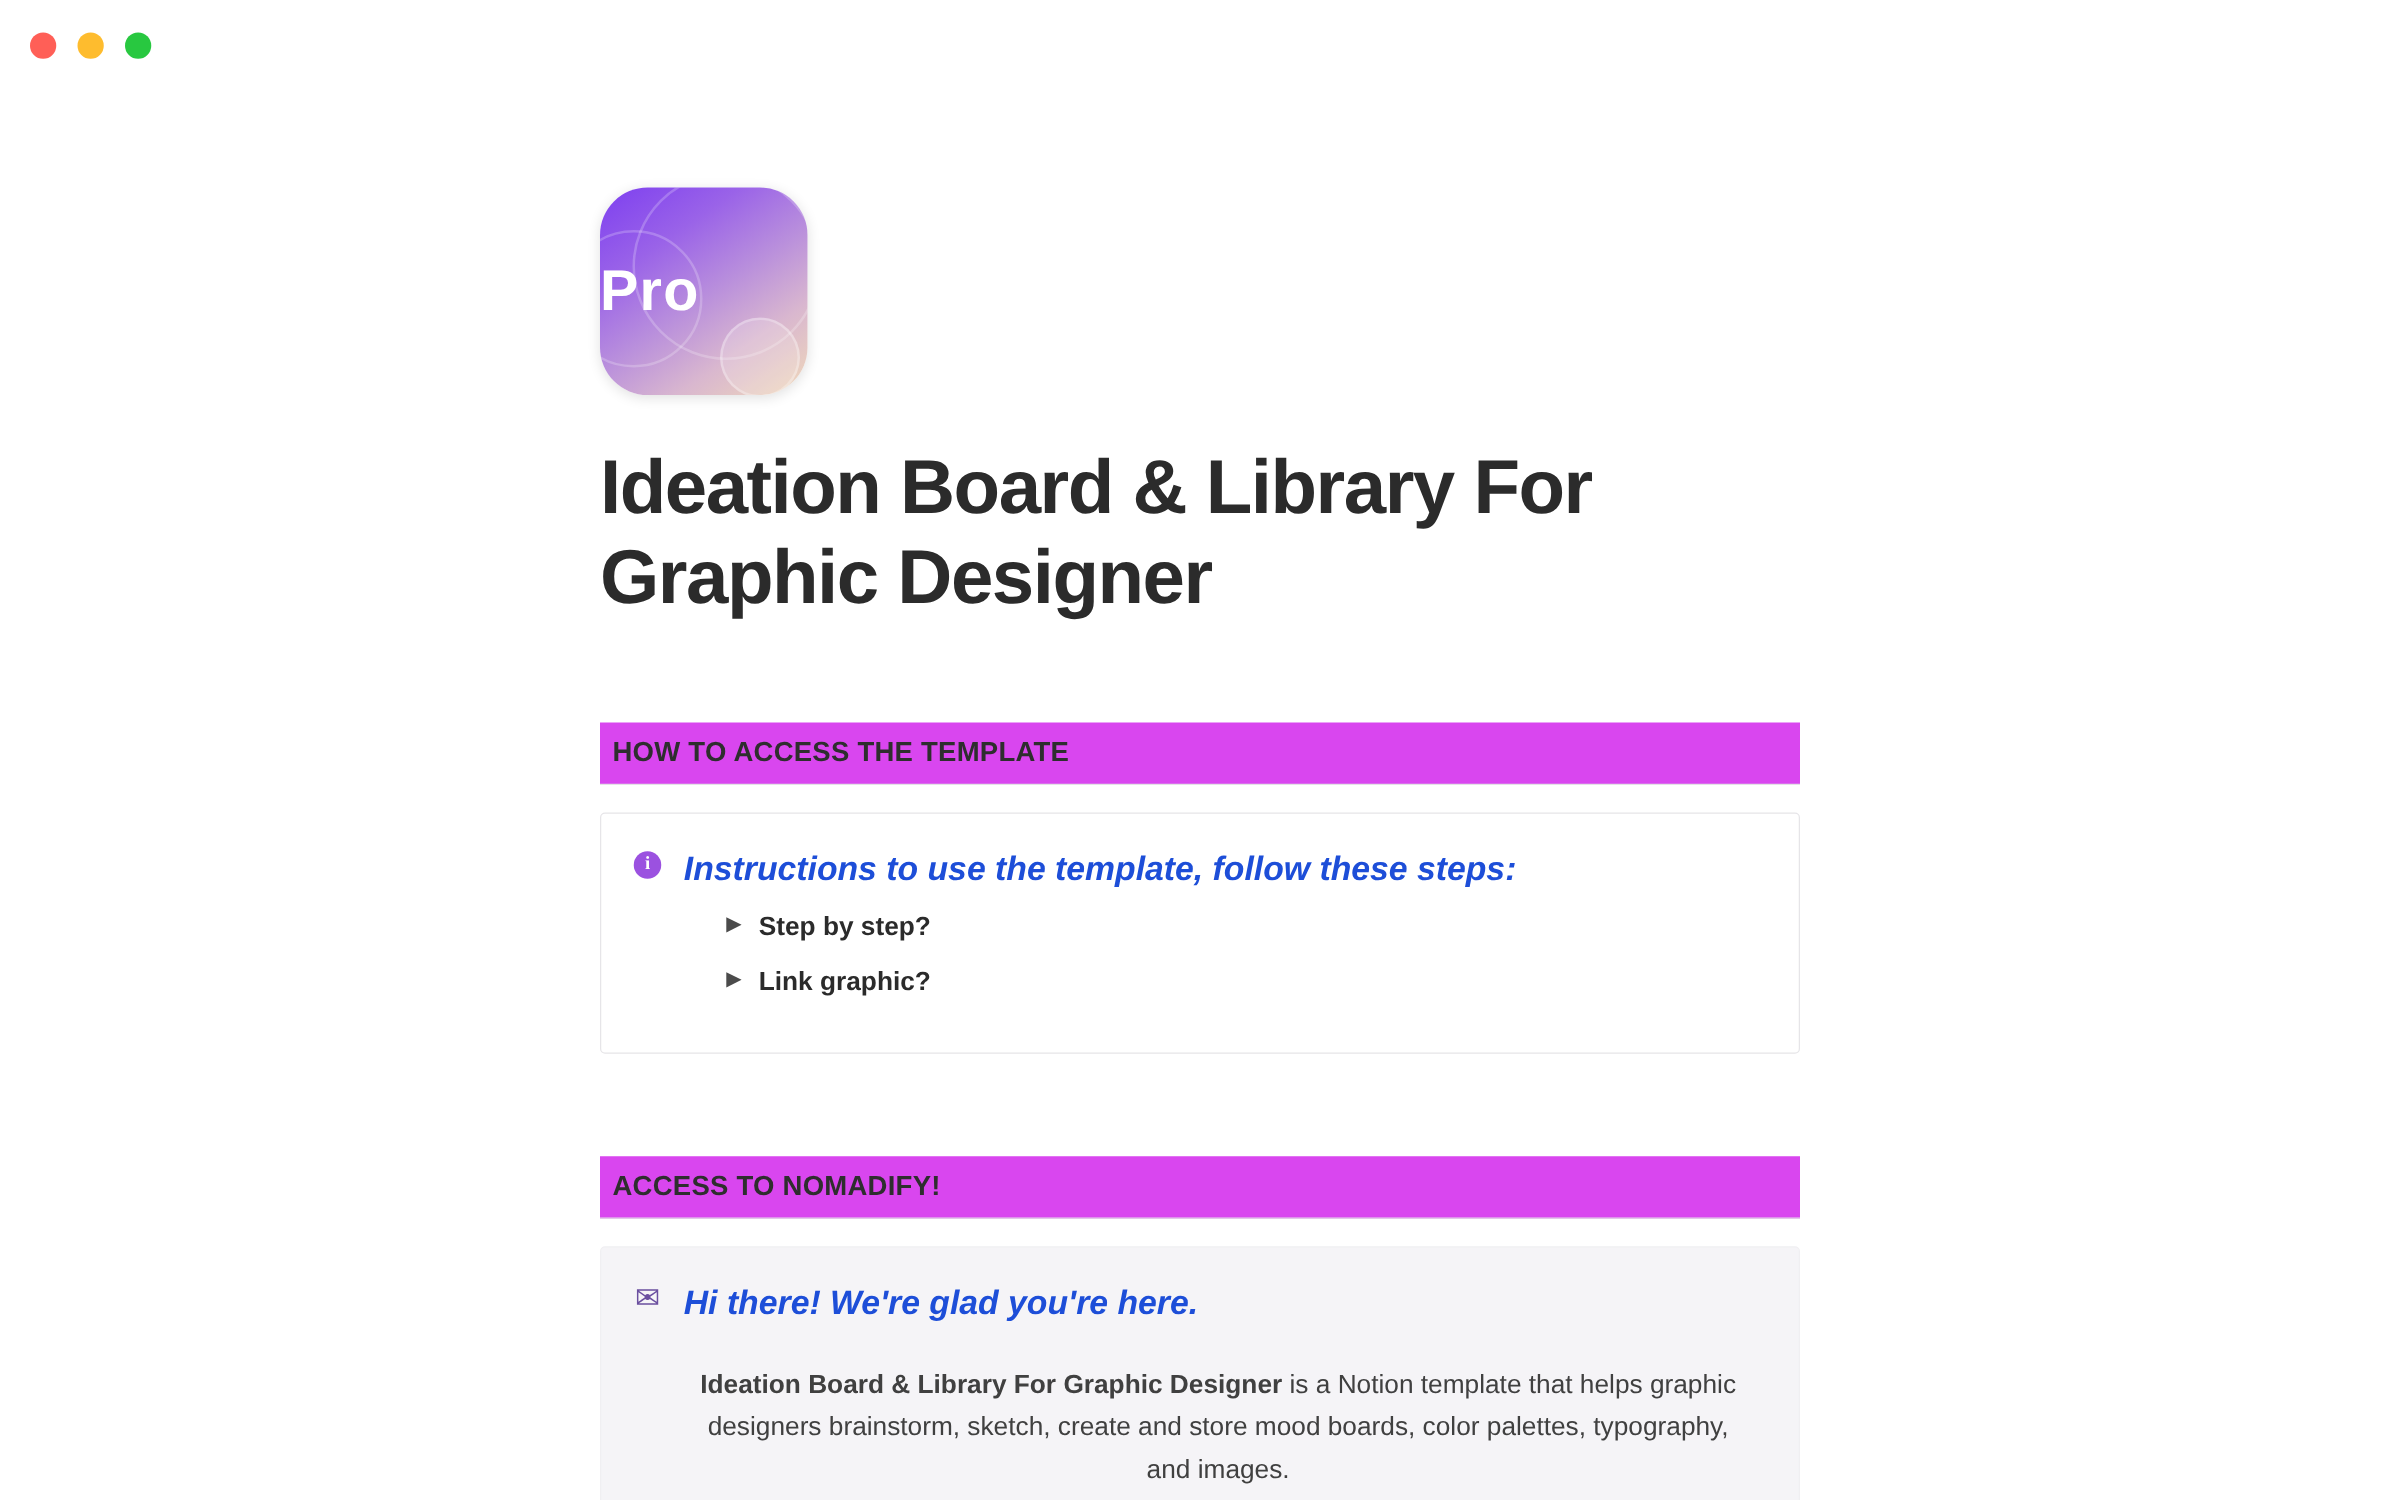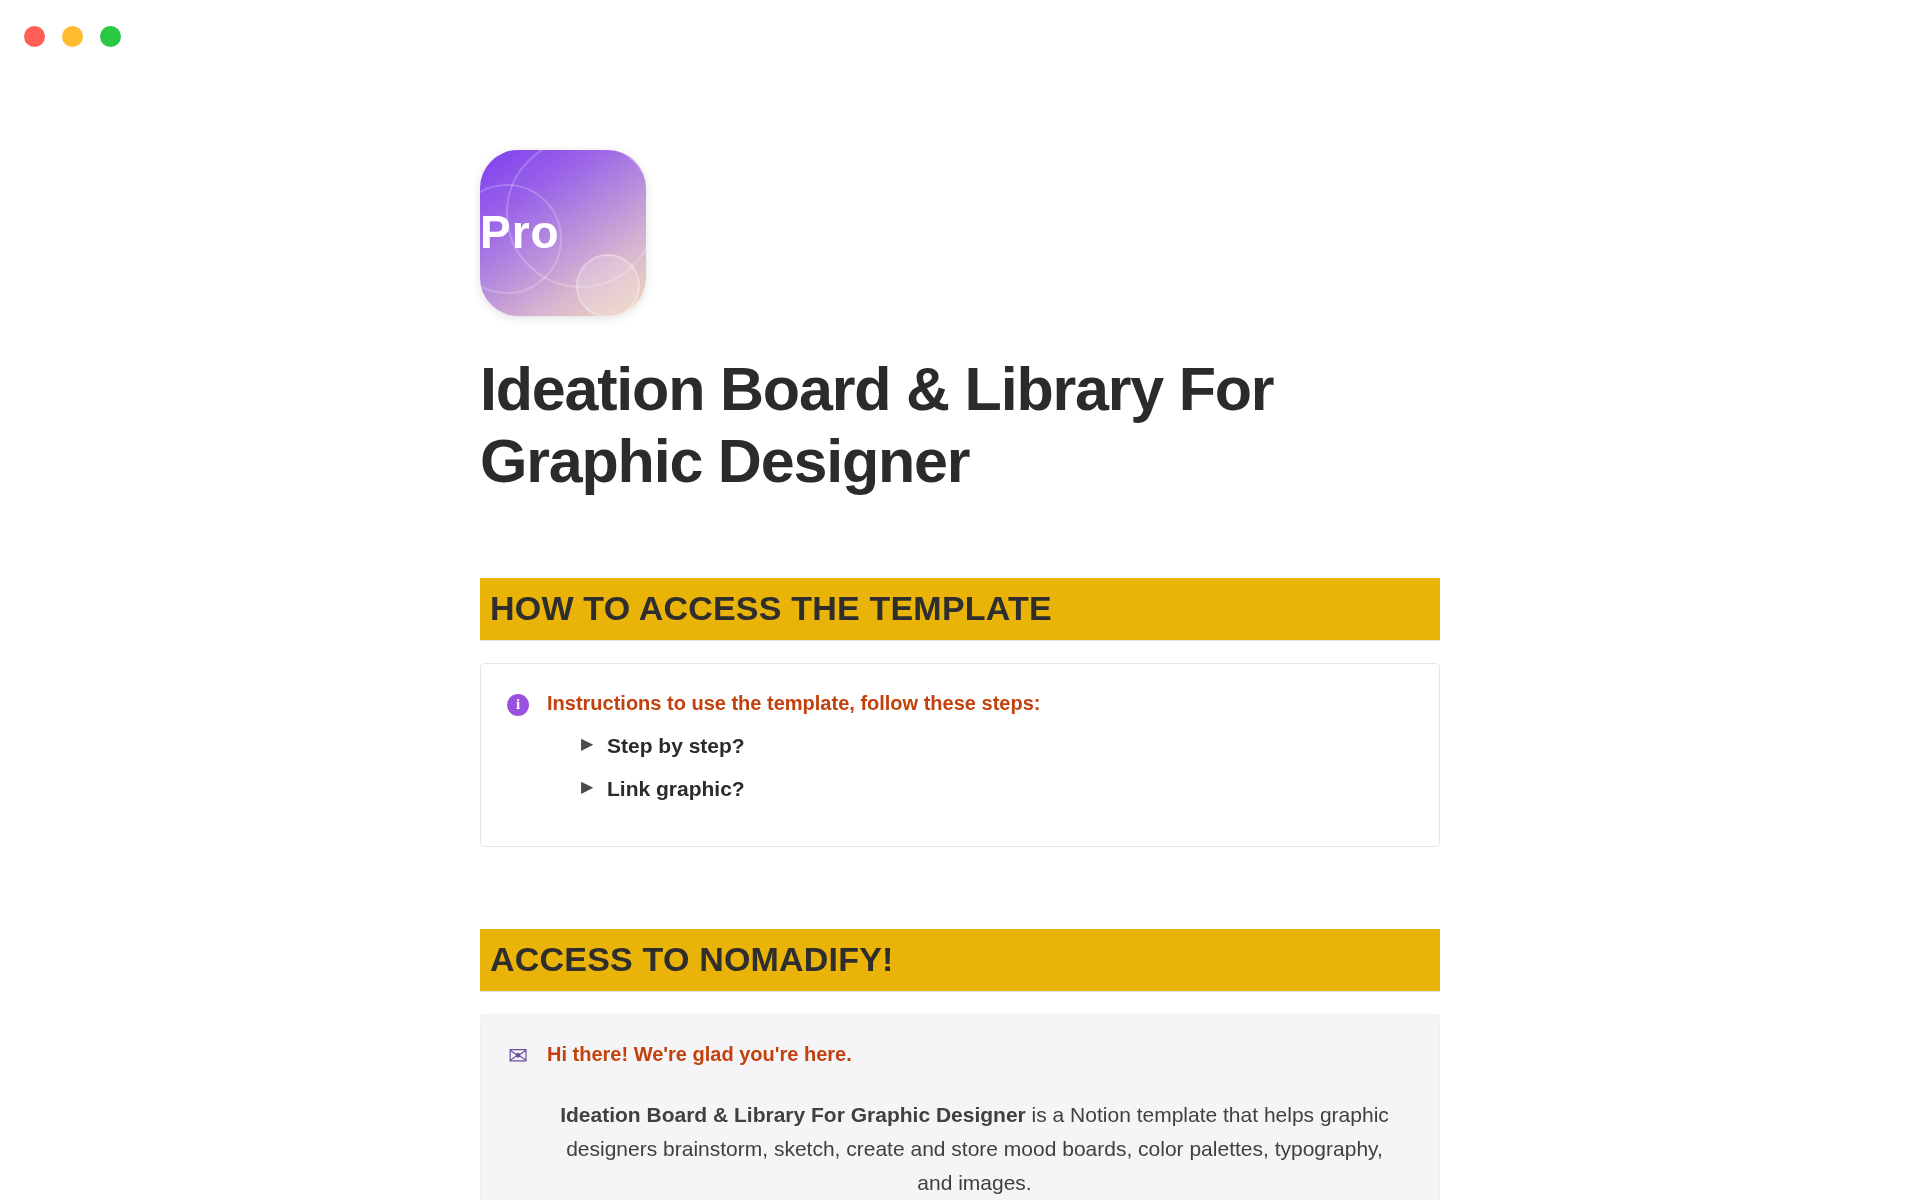--- a/index.html
+++ b/index.html
@@ -76,23 +76,23 @@
     line-height: 1.18;
     font-weight: 700;
     color: #2b2b2b;
     letter-spacing: -1.2px;
     max-width: 950px;
   }
 
   
   .section-heading {
     margin-top: 80px;
-    background: #eab308;
+    background: #d946ef;
     padding: 11px 10px 12px 10px;
-    font-size: 34px;
+    font-size: 22px;
     font-weight: 700;
     color: #2e2e2e;
     letter-spacing: 0.2px;
     border-bottom: 1px solid #e4e2e6;
   }
   .section-heading.second { margin-top: 82px; }
 
   
   .callout {
     margin-top: 22px;
@@ -123,24 +123,25 @@
     color: #fff;
     font-size: 15px;
     font-weight: 700;
     display: flex; align-items: center; justify-content: center;
     font-family: "Liberation Serif", serif;
   }
   .icon-envelope { font-size: 24px; color: #6b4fa0; line-height: 1; }
 
   .callout-body { flex: 1 1 auto; }
   .callout-title {
-    font-size: 20px;
-    font-weight: 700;
-    color: #c2410c;
+    font-size: 27px;
+    font-weight: 700;
+    color: #1d4ed8;
     line-height: 1.35;
+    font-style: italic;
   }
 
   
   .toggle-list { margin-top: 14px; padding-left: 34px; }
   .toggle-row {
     display: flex;
     align-items: flex-start;
     gap: 12px;
     margin-bottom: 14px;
   }

